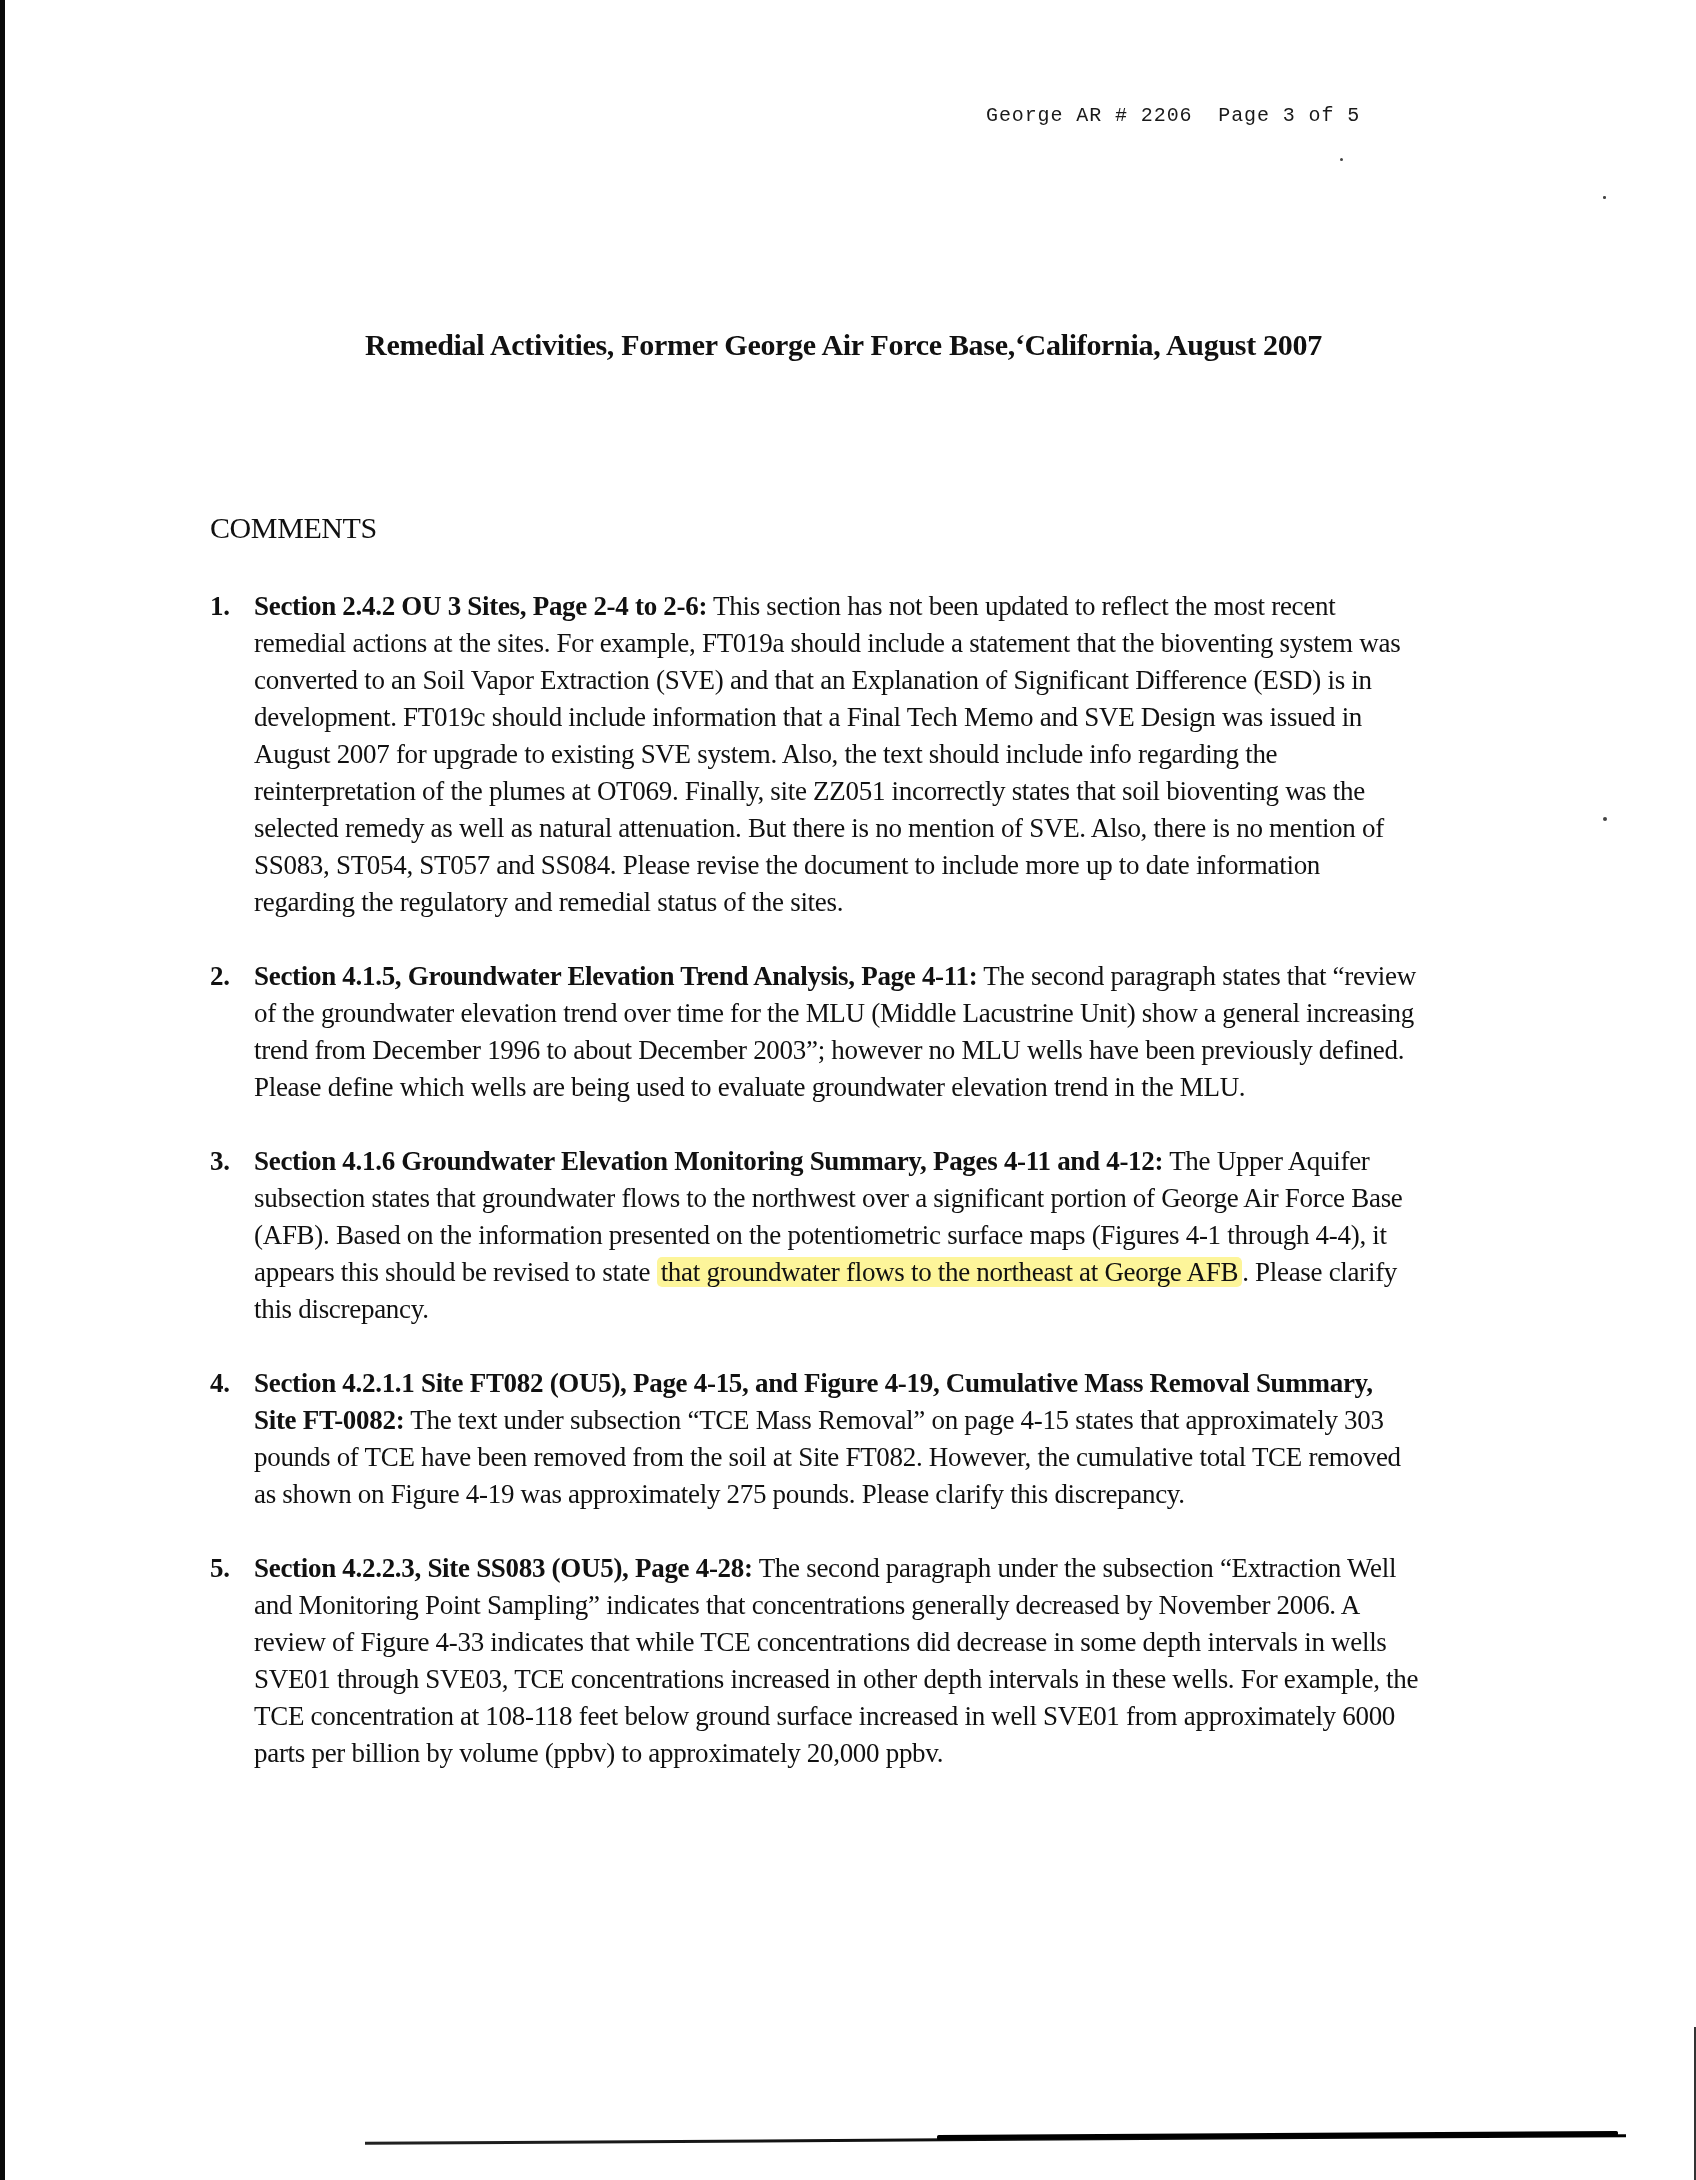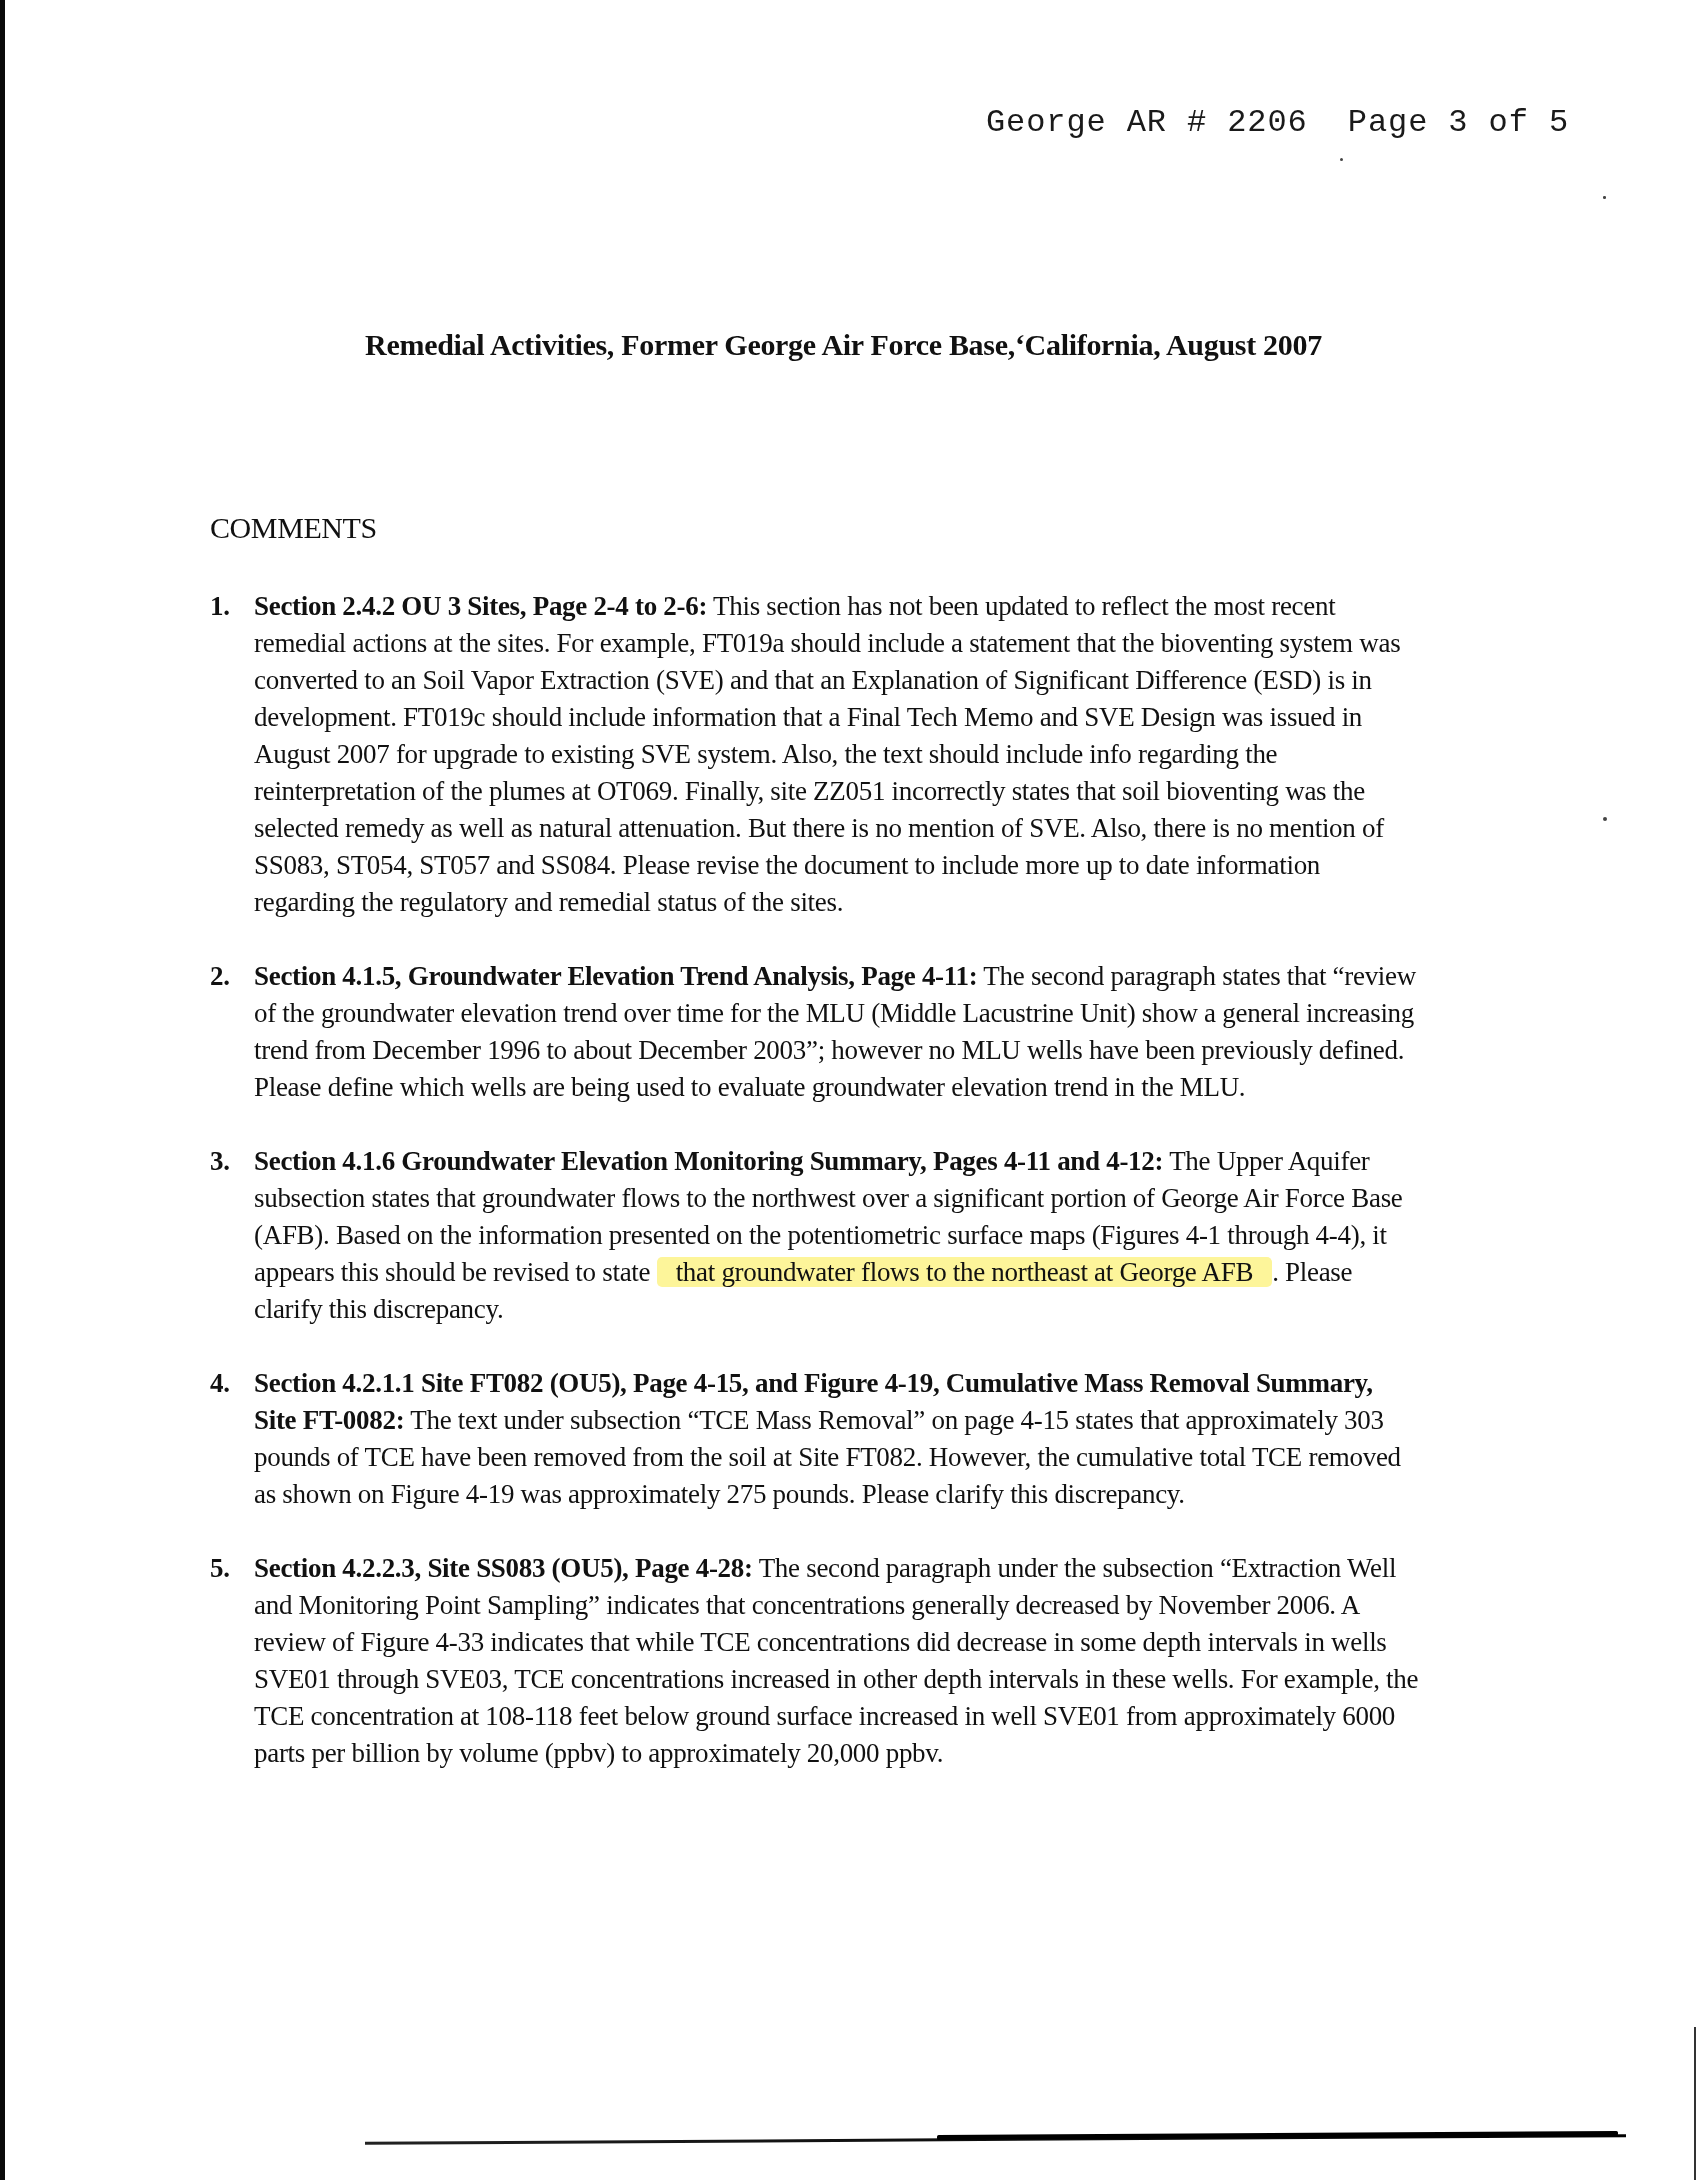--- a/index.html
+++ b/index.html
@@ -28,21 +28,21 @@
       top: 2027px;
       width: 2.6px;
       height: 153px;
       background: #333333;
     }
     .header-ref {
       position: absolute;
       left: 986px;
       top: 104px;
       font-family: "Liberation Mono", "DejaVu Sans Mono", monospace;
-      font-size: 32px;
+      font-size: 20px;
       letter-spacing: 0.9px;
       white-space: pre;
       color: #1a1a1a;
     }
     .speck {
       position: absolute;
       background: #444;
       border-radius: 50%;
     }
     .doc-title {
@@ -86,21 +86,21 @@
       left: 0;
       top: 0;
       font-weight: bold;
     }
     .comment .ref {
       font-weight: bold;
     }
     .hl {
       background: #fdf59a;
       border-radius: 5.1px;
-      padding: 0 19px;
+      padding: 0 4px;
     }
     .footer-rule {
       position: absolute;
       left: 365px;
       top: 2138px;
       width: 1261px;
       height: 3.4px;
       background: linear-gradient(to right, #222 0%, #111 40%, #000 100%);
       transform: skewY(-0.35deg);
     }

